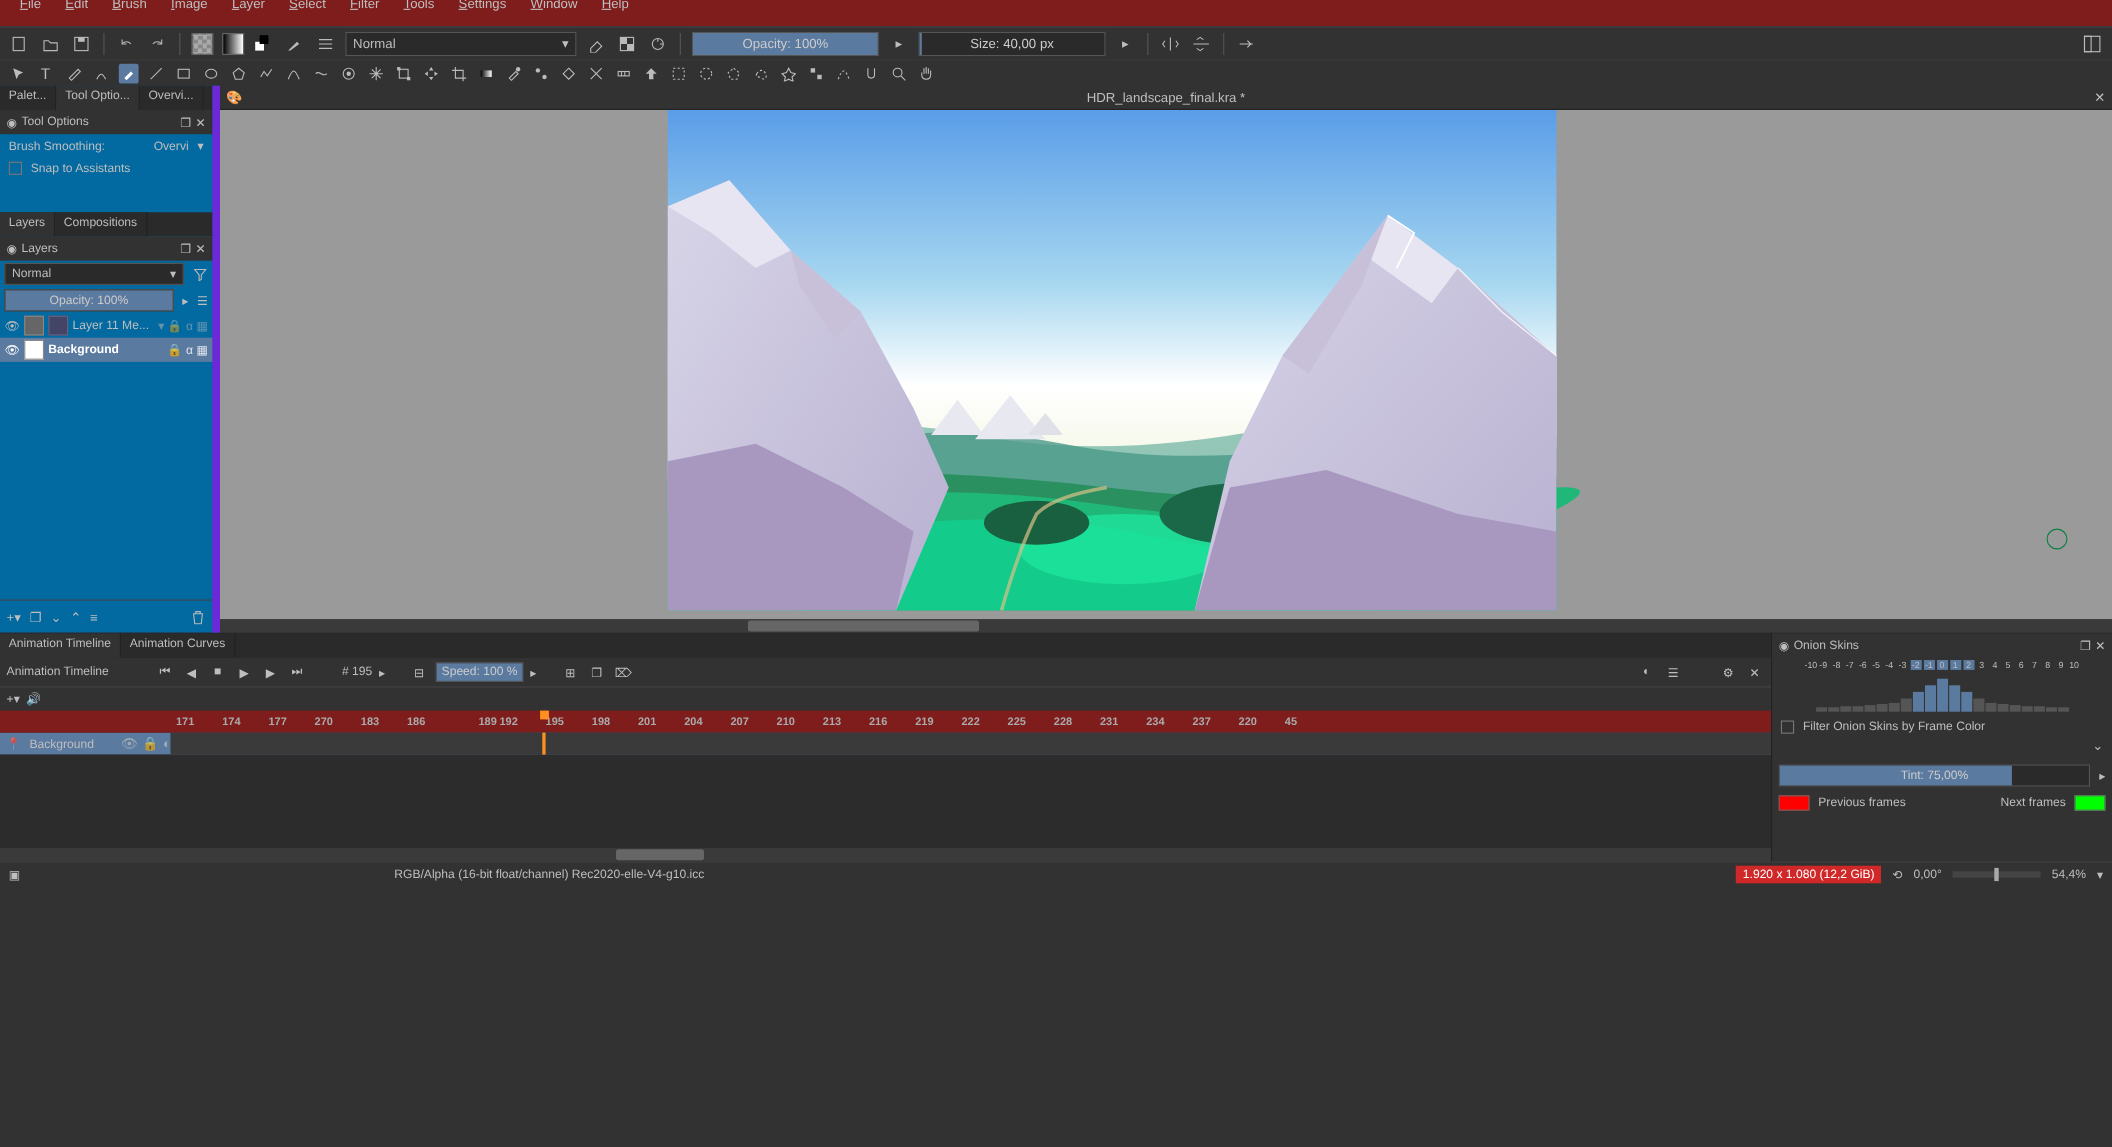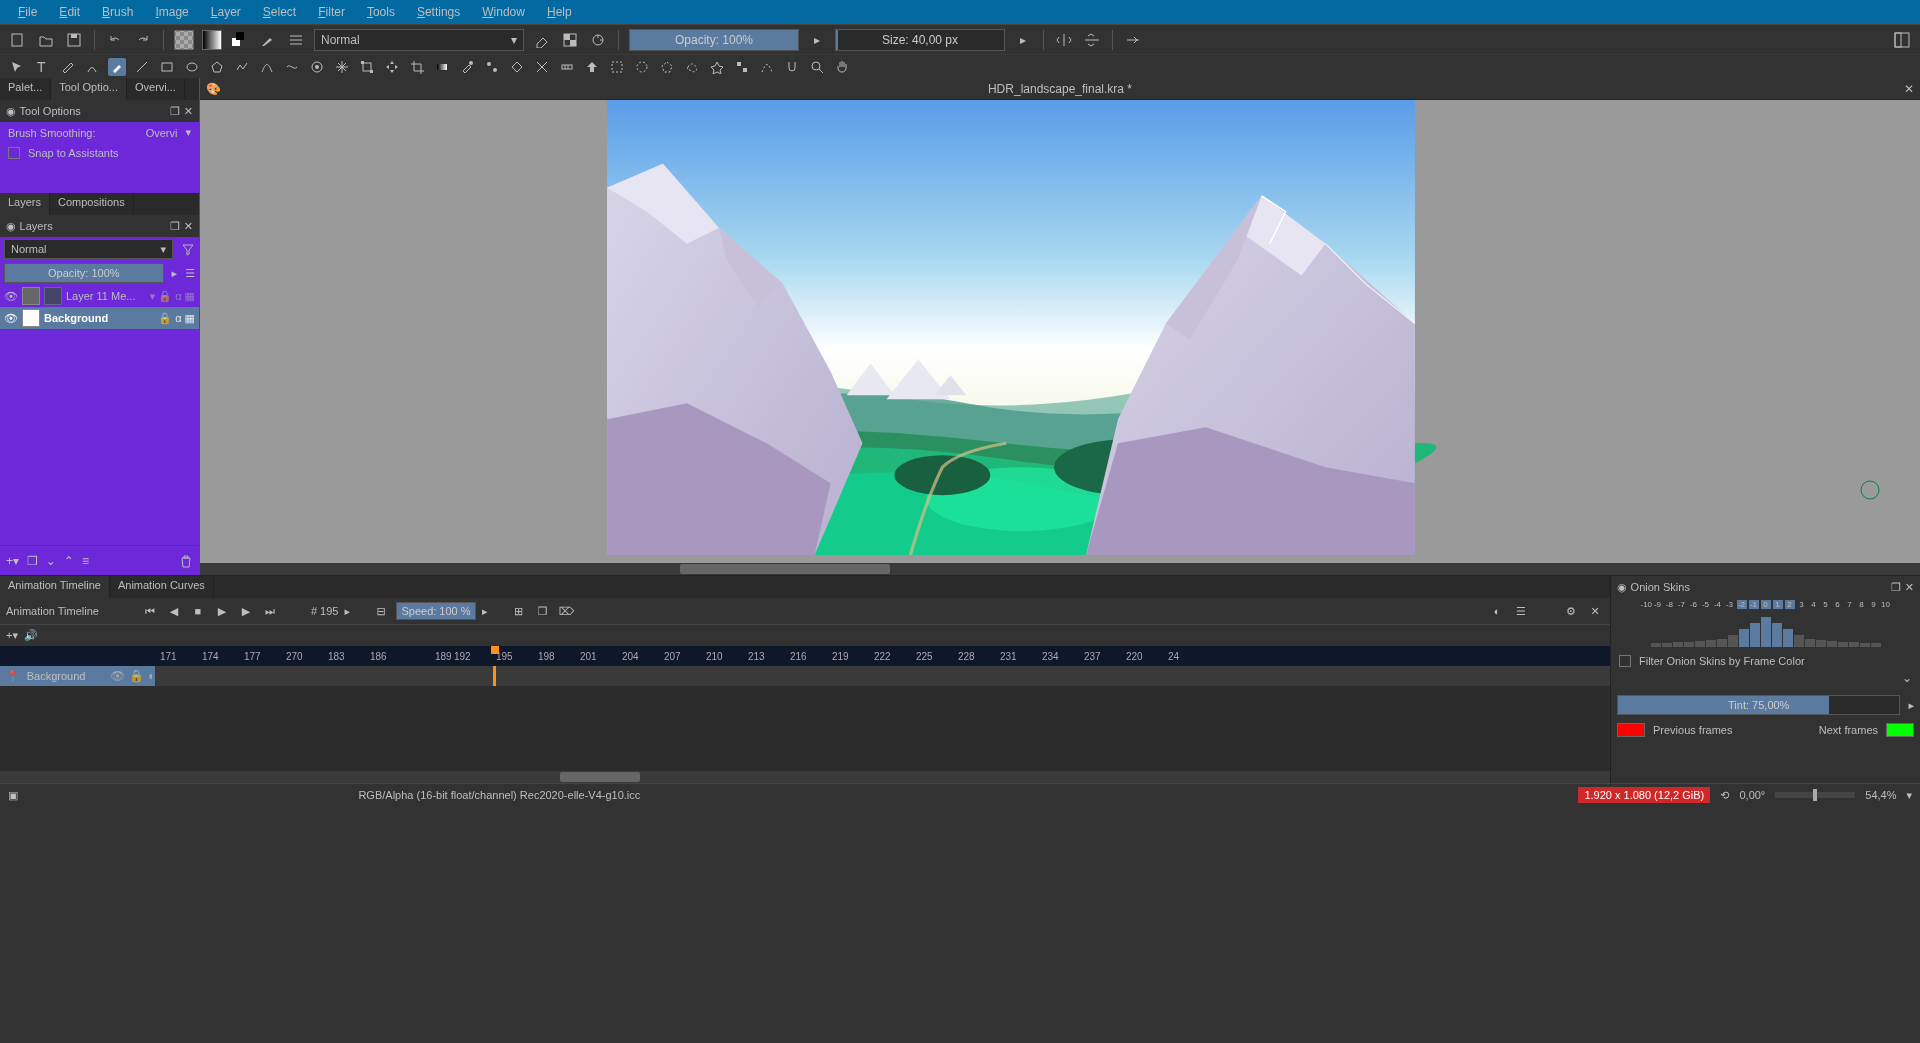--- a/index.html
+++ b/index.html
@@ -1,33 +1,33 @@
 <!DOCTYPE html>
 <html><head>
 <meta charset="utf-8">
 <style>
 * { margin: 0; padding: 0; box-sizing: border-box; font-family: "Segoe UI", sans-serif; }
 body { background: #323232; color: #bebebe; font-size: 12px; overflow: hidden; width: 1920px; height: 1043px; }
-.menubar { height: 23px; background: #0369a1; display: flex; align-items: center; padding: 12px 8px; gap: 2px; }
+.menubar { height: 23px; background: #7f1d1d; display: flex; align-items: flex-end; padding: 12px 8px; gap: 2px; }
 .menubar-item { padding: 2px 10px; cursor: pointer; }
 .menubar-item:first-letter { text-decoration: underline; }
 .toolbar1 { height: 30px; background: #323232; display: flex; align-items: center; padding: 0 8px; gap: 8px; border-top: 1px solid #444; }
 .tb-icon { width: 20px; height: 20px; display: flex; align-items: center; justify-content: center; cursor: pointer; }
 .tb-sep { width: 1px; height: 20px; background: #555; margin: 0 2px; }
 .gradient-sw { width: 20px; height: 20px; background: linear-gradient(90deg, #000, #fff); border: 1px solid #666; }
 .pattern-sw { width: 20px; height: 20px; background: repeating-conic-gradient(#888 0% 25%, #aaa 0% 50%) 50% / 8px 8px; border: 1px solid #666; }
 .blend-select { flex: 0 0 210px; height: 22px; background: #2a2a2a; border: 1px solid #555; color: #bebebe; padding: 0 6px; display: flex; align-items: center; justify-content: space-between; }
 .slider-field { height: 22px; background: #2a2a2a; border: 1px solid #555; color: #ccc; display: flex; align-items: center; justify-content: center; position: relative; }
 .slider-fill { position: absolute; left: 0; top: 0; bottom: 0; background: #5b7aa0; }
 .slider-text { position: relative; z-index: 1; }
 .toolbar2 { height: 24px; background: #323232; display: flex; align-items: center; padding: 0 8px; gap: 7px; border-top: 1px solid #3a3a3a; }
 .tool-icon { width: 18px; height: 18px; display: flex; align-items: center; justify-content: center; cursor: pointer; }
 .tool-icon.active { background: #5b7aa0; border-radius: 2px; }
 .main-row { display: flex; height: 497px; }
-.left-panel { width: 200px; background: #6d28d9; display: flex; flex-direction: column; border-right: 1px solid #6d28d9; }
+.left-panel { width: 200px; background: #0369a1; display: flex; flex-direction: column; border-right: 7px solid #6d28d9; }
 .tabs { display: flex; height: 22px; background: #2a2a2a; }
 .tab { padding: 3px 8px; background: #2a2a2a; border-right: 1px solid #222; cursor: pointer; font-size: 11px; }
 .tab.active { background: #323232; }
 .panel-header { height: 22px; background: #323232; display: flex; align-items: center; padding: 0 6px; font-size: 11px; gap: 4px; }
 .panel-header .spacer { flex: 1; }
 .panel-row { display: flex; align-items: center; padding: 4px 8px; gap: 8px; font-size: 11px; }
 .layer-item { display: flex; align-items: center; height: 22px; padding: 0 4px; gap: 4px; font-size: 11px; }
 .layer-item.selected { background: #5b7aa0; color: #fff; }
 .layer-thumb { width: 18px; height: 18px; background: #666; border: 1px solid #888; }
 .layer-thumb.white { background: #fff; }
@@ -38,21 +38,21 @@
 .canvas-viewport { flex: 1; background: #9a9a9a; position: relative; overflow: hidden; }
 .canvas-image { position: absolute; left: 305px; top: 0; width: 1012px; height: 455px; }
 .canvas-scroll-h { height: 12px; background: #3a3a3a; position: relative; }
 .scroll-thumb-h { position: absolute; top: 1px; left: 480px; width: 210px; height: 10px; background: #666; border-radius: 2px; }
 .bottom-panels { display: flex; height: 208px; border-top: 1px solid #222; }
 .timeline-panel { flex: 1; background: #323232; display: flex; flex-direction: column; }
 .onion-panel { width: 310px; background: #323232; border-left: 1px solid #222; display: flex; flex-direction: column; }
 .timeline-tabs { display: flex; height: 22px; background: #2a2a2a; }
 .timeline-controls { height: 26px; display: flex; align-items: center; padding: 0 6px; gap: 6px; font-size: 11px; }
 .play-btn { width: 18px; height: 18px; display: flex; align-items: center; justify-content: center; cursor: pointer; }
-.frame-ruler { height: 20px; background: #0f172a; display: flex; align-items: center; position: relative; overflow: hidden; padding-left: 108px; }
+.frame-ruler { height: 20px; background: #7f1d1d; display: flex; align-items: center; position: relative; overflow: hidden; padding-left: 108px; font-weight: bold; }
 .frame-num { position: absolute; font-size: 10px; color: #aaa; }
 .timeline-layer-row { height: 20px; display: flex; align-items: center; background: #5b7aa0; }
 .timeline-layer-label { width: 110px; padding: 0 6px; font-size: 11px; }
 .timeline-track { flex: 1; height: 20px; background: #3a3a3a; position: relative; }
 .statusbar { height: 23px; background: #323232; border-top: 1px solid #444; display: flex; align-items: center; padding: 0 8px; gap: 10px; font-size: 11px; }
 .status-red { background: #d02828; color: #fff; padding: 2px 6px; }
 .onion-bars { display: flex; align-items: flex-end; height: 40px; gap: 1px; padding: 4px; justify-content: center; }
 .onion-bar { width: 10px; background: #555; }
 .onion-bar.center { background: #5b7aa0; }
 .onion-nums { display: flex; gap: 2px; font-size: 8px; justify-content: center; padding: 2px; }
@@ -579,21 +579,21 @@
         <span class="frame-num" style="left: 748px;">213</span>
         <span class="frame-num" style="left: 790px;">216</span>
         <span class="frame-num" style="left: 832px;">219</span>
         <span class="frame-num" style="left: 874px;">222</span>
         <span class="frame-num" style="left: 916px;">225</span>
         <span class="frame-num" style="left: 958px;">228</span>
         <span class="frame-num" style="left: 1000px;">231</span>
         <span class="frame-num" style="left: 1042px;">234</span>
         <span class="frame-num" style="left: 1084px;">237</span>
         <span class="frame-num" style="left: 1126px;">220</span>
-        <span class="frame-num" style="left: 1168px;">24</span>
+        <span class="frame-num" style="left: 1168px;">45</span>
       </div>
     <div class="timeline-layer-row">
       <div class="timeline-layer-label">
         <span style="opacity:0.7;margin-right:4px">📍</span>
         <span>Background</span>
       </div>
       <span style="opacity:0.7">👁</span>
       <span style="opacity:0.7;margin:0 4px">🔒</span>
       <span style="opacity:0.7">◐</span>
       <div class="timeline-track">

